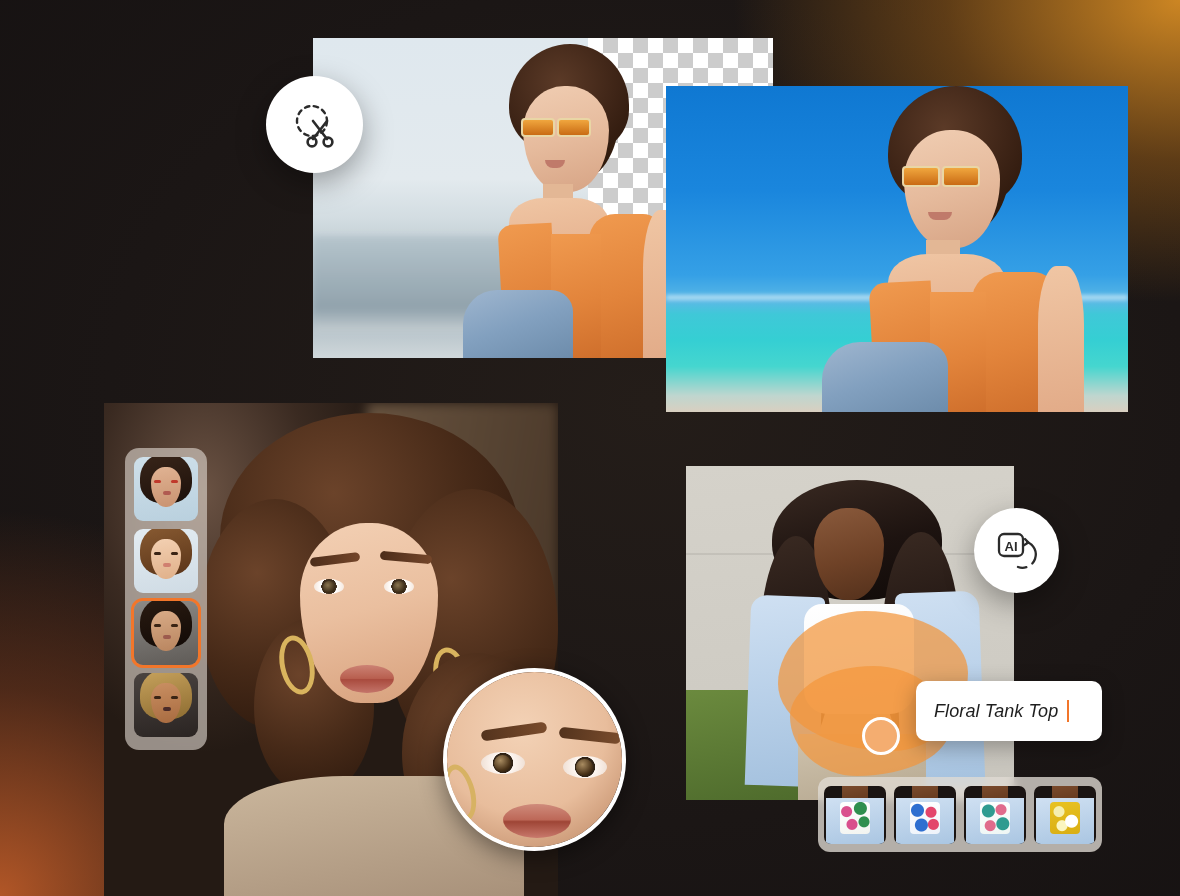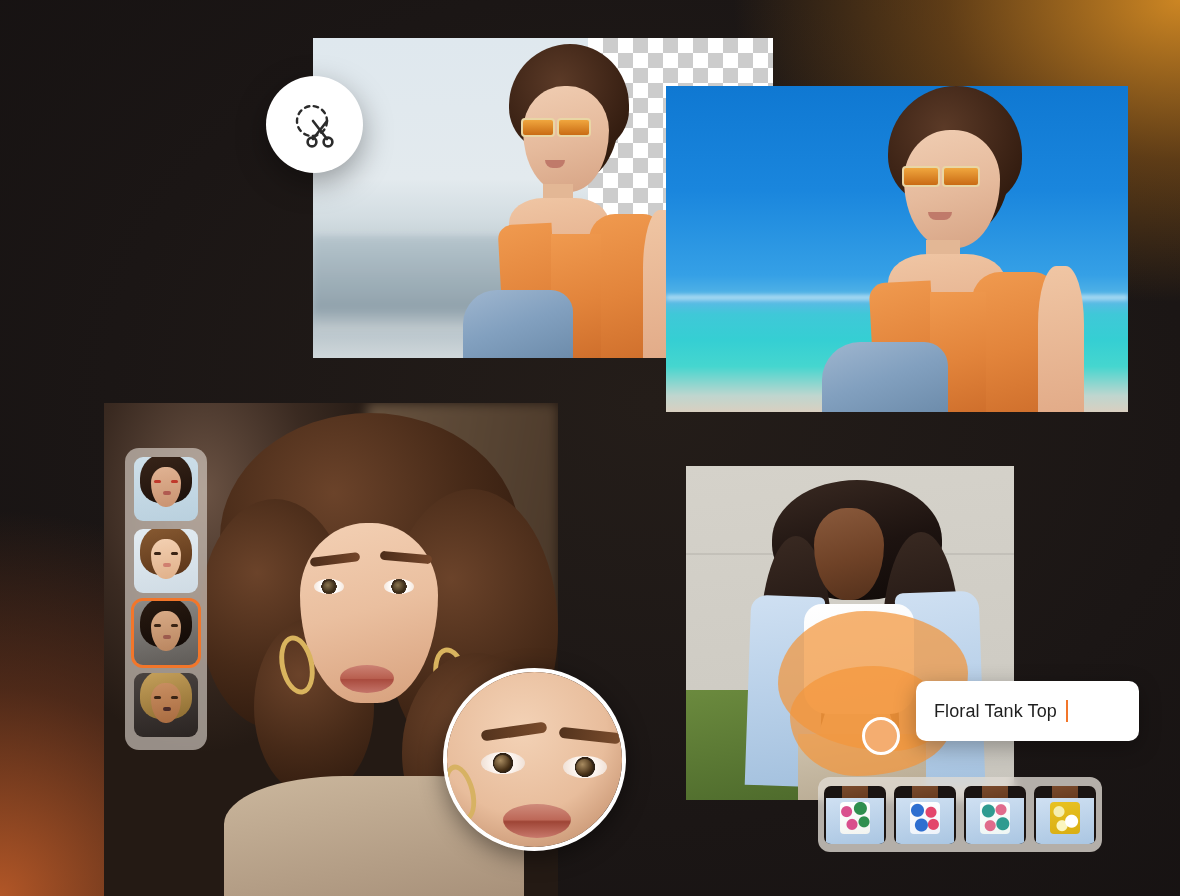--- a/index.html
+++ b/index.html
@@ -174,24 +174,25 @@
     background:rgba(243,150,59,0.70);
     border-radius:52% 48% 58% 42% / 46% 56% 44% 54%;
   }
   #brush-cursor{
     position:absolute; left:862px; top:717px; width:38px; height:38px;
     border-radius:50%; border:3px solid #ffffff; background:rgba(245,176,120,0.85);
   }
 
   
   #label-chip{
-    position:absolute; left:916px; top:681px; width:223px; height:60px;
+    position:absolute; left:916px; top:681px; width:186px; height:60px;
     background:#ffffff; border-radius:10px;
     display:flex; align-items:center; padding:0 18px;
     box-shadow:0 6px 22px rgba(0,0,0,.30);
+    font-style:italic;
   }
   #label-chip .txt{ font-size:18px; color:#1e1e1e; letter-spacing:.1px; }
   #label-chip .caret{ width:2px; height:22px; background:#f2762a; margin-left:9px; }
 
   
   #cloth-rail{
     position:absolute; left:818px; top:777px; width:284px; height:75px;
     border-radius:12px; background:rgba(224,219,212,0.78);
     backdrop-filter:blur(4px);
     display:flex; align-items:center; justify-content:center; gap:8px;
@@ -395,14 +396,22 @@
       <circle cx="23" cy="22" r="15" fill="none" stroke="#2b2b2b" stroke-width="2.4" stroke-linecap="round" stroke-dasharray="4.5 4.5"></circle>
       <g stroke="#2b2b2b" stroke-width="2.6" fill="none" stroke-linecap="round">
         <line x1="24" y1="22" x2="38" y2="40"></line>
         <line x1="38" y1="22" x2="24" y2="40"></line>
         <circle cx="23" cy="43" r="4.4"></circle>
         <circle cx="39" cy="43" r="4.4"></circle>
       </g>
     </svg>
   </div>
 
+  <div class="fab" id="fab-ai">
+    <svg width="46" height="46" viewBox="0 0 46 46">
+      <rect x="5" y="6" width="24" height="22" rx="5" fill="none" stroke="#2b2b2b" stroke-width="2.3"></rect>
+      <text x="17" y="22.5" font-family="Liberation Sans, sans-serif" font-size="13" font-weight="bold" fill="#2b2b2b" text-anchor="middle">AI</text>
+      <path d="M33 14 a12 12 0 1 1 -9 25" fill="none" stroke="#2b2b2b" stroke-width="2.3" stroke-linecap="round" stroke-dasharray="26 7"></path>
+      <path d="M31 11 l3.5 3.6 -4.6 2.6" fill="none" stroke="#2b2b2b" stroke-width="2.3" stroke-linecap="round" stroke-linejoin="round"></path>
+    </svg>
+  </div>
 
 </div>
 
 </body></html>

